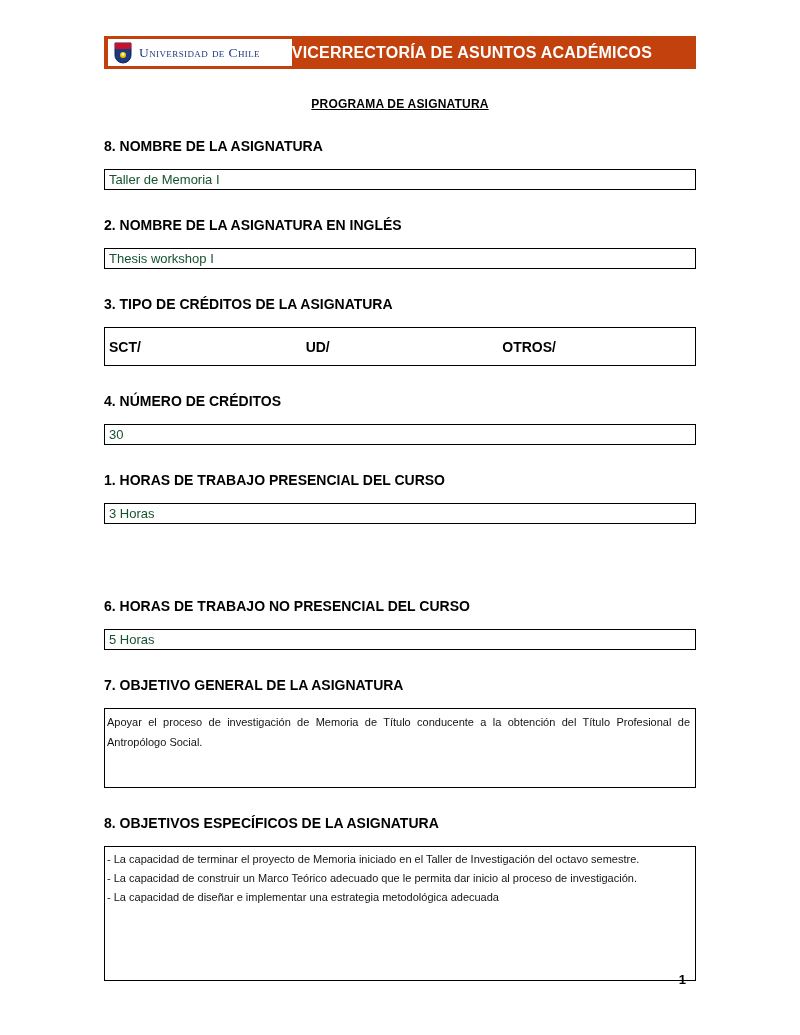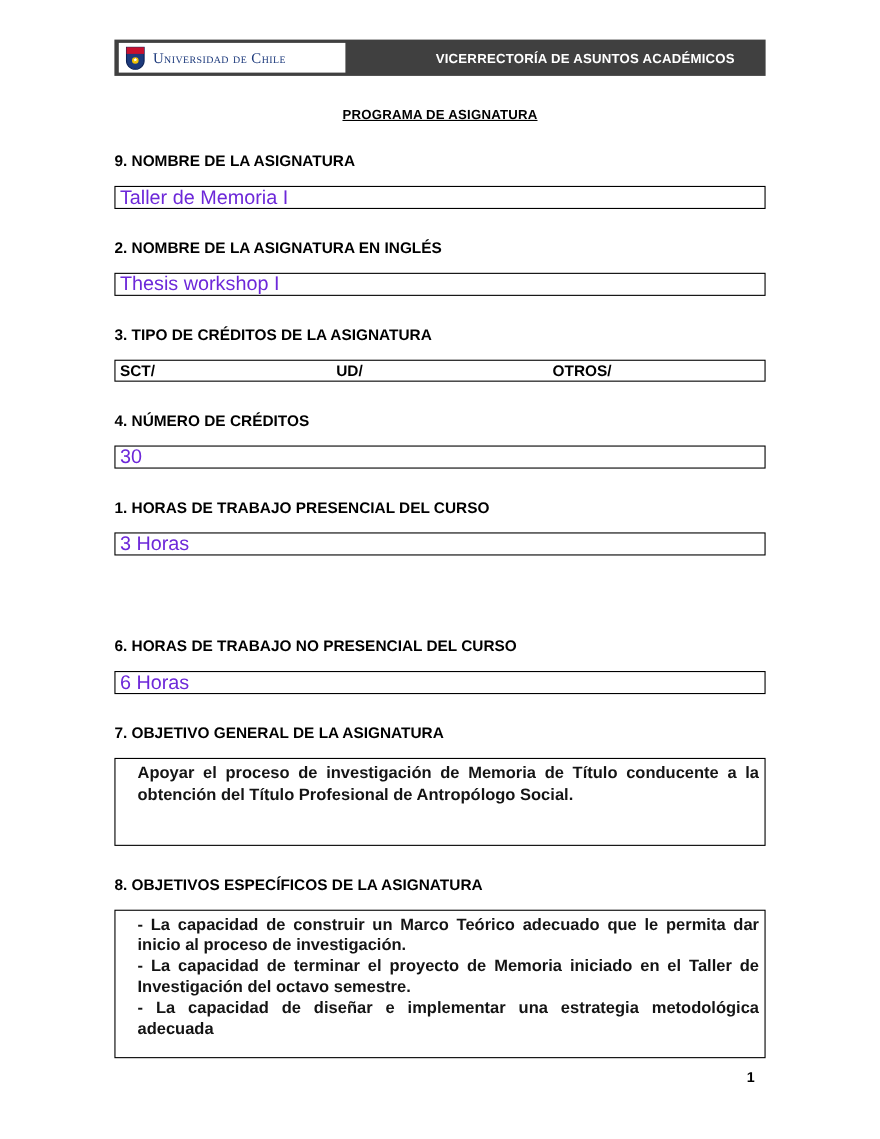--- a/index.html
+++ b/index.html
@@ -5,60 +5,60 @@
   * { margin:0; padding:0; box-sizing:border-box; }
   html,body { background:#ffffff; }
   .page {
     width:800px; height:1035px; background:#ffffff; position:relative;
     font-family:"Liberation Sans", sans-serif; color:#000; overflow:hidden;
   }
   .content { padding:36px 104px 0 104px; }
 
   
   .header-bar {
-    height:33px; background:#404040; display:flex;
+    height:33px; background:#c2410c; display:flex;
     align-items:center; justify-content:space-between;
   }
   .logo-box {
     background:#ffffff; height:27px; margin-left:4px; width:206px;
     display:flex; align-items:center; gap:7px; padding:0 8px 0 6px;
   }
   .logo-text {
     font-family:"Liberation Serif", serif; font-variant:small-caps;
     color:#1d3a7c; font-size:13.5px; letter-spacing:0.4px; white-space:nowrap;
   }
   .vice-text {
-    color:#ffffff; font-size:12px; font-weight:bold;
-    letter-spacing:0.2px; padding-right:28px; white-space:nowrap;
+    color:#ffffff; font-size:16px; font-weight:bold;
+    letter-spacing:0.2px; padding-right:44px; white-space:nowrap;
   }
 
   
   .doc-title {
     margin-top:28px; text-align:center; font-size:12px; font-weight:bold;
     text-decoration:underline; letter-spacing:0.2px;
   }
 
   
   .section { margin-top:27px; }
   .section.gap-large { margin-top:74px; }
   .sec-heading { font-size:14px; line-height:17px; font-weight:bold; margin-bottom:14px; }
 
   .field-box {
     border:1px solid #000; height:21px; display:flex; align-items:center;
-    padding:0 4px; font-size:18px; color:#6d28d9;
+    padding:0 4px; font-size:13px; color:#14532d;
   }
   .credit-box {
-    border:1px solid #000; height:20px; display:flex; align-items:center;
+    border:1px solid #000; height:39px; display:flex; align-items:center;
     font-size:14px; font-weight:bold; color:#000;
   }
   .credit-box span { width:33.33%; padding-left:4px; }
 
   .text-box {
-    border:1px solid #000; padding:3px 5px 0 20px;
-    font-size:15px; line-height:20px; color:#141414; text-align:justify;font-weight:bold;
+    border:1px solid #000; padding:3px 5px 0 2px;
+    font-size:11px; line-height:20px; color:#141414; text-align:justify;
   }
   .box-7 { height:80px; }
   .box-8 { height:135px; line-height:19px; overflow:hidden; }
   .box-8 p.intro { margin-bottom:19px; }
 
   .page-number {
     position:absolute; right:114px; bottom:48px;
     font-size:13px; font-weight:bold;
   }
 </style>
@@ -79,21 +79,21 @@
           </svg>
         </span>
         <span class="logo-text">Universidad de Chile</span>
       </div>
       <div class="vice-text">VICERRECTORÍA DE ASUNTOS ACADÉMICOS</div>
     </div>
 
     <div class="doc-title">PROGRAMA DE ASIGNATURA</div>
 
     <div class="section">
-      <div class="sec-heading">9. NOMBRE DE LA ASIGNATURA</div>
+      <div class="sec-heading">8. NOMBRE DE LA ASIGNATURA</div>
       <div class="field-box">Taller de Memoria I</div>
     </div>
 
     <div class="section">
       <div class="sec-heading">2. NOMBRE DE LA ASIGNATURA EN INGLÉS</div>
       <div class="field-box">Thesis workshop I</div>
     </div>
 
     <div class="section">
       <div class="sec-heading">3. TIPO DE CRÉDITOS DE LA ASIGNATURA</div>
@@ -109,35 +109,35 @@
       <div class="field-box">30</div>
     </div>
 
     <div class="section">
       <div class="sec-heading">1. HORAS DE TRABAJO PRESENCIAL DEL CURSO</div>
       <div class="field-box">3 Horas</div>
     </div>
 
     <div class="section gap-large">
       <div class="sec-heading">6. HORAS DE TRABAJO NO PRESENCIAL DEL CURSO</div>
-      <div class="field-box">6 Horas</div>
+      <div class="field-box">5 Horas</div>
     </div>
 
     <div class="section">
       <div class="sec-heading">7. OBJETIVO GENERAL DE LA ASIGNATURA</div>
       <div class="text-box box-7">
         <p>Apoyar el proceso de investigación de Memoria de Título conducente a la obtención del Título Profesional de Antropólogo Social.</p>
       </div>
     </div>
 
     <div class="section">
       <div class="sec-heading">8. OBJETIVOS ESPECÍFICOS DE LA ASIGNATURA</div>
       <div class="text-box box-8">
+        <p>- La capacidad de terminar el proyecto de Memoria iniciado en el Taller de Investigación del octavo semestre.</p>
         <p>- La capacidad de construir un Marco Teórico adecuado que le permita dar inicio al proceso de investigación.</p>
-        <p>- La capacidad de terminar el proyecto de Memoria iniciado en el Taller de Investigación del octavo semestre.</p>
         <p>- La capacidad de diseñar e implementar una estrategia metodológica adecuada</p>
       </div>
     </div>
 
   </div>
 
   <div class="page-number">1</div>
 </div>
 
 </body></html>

